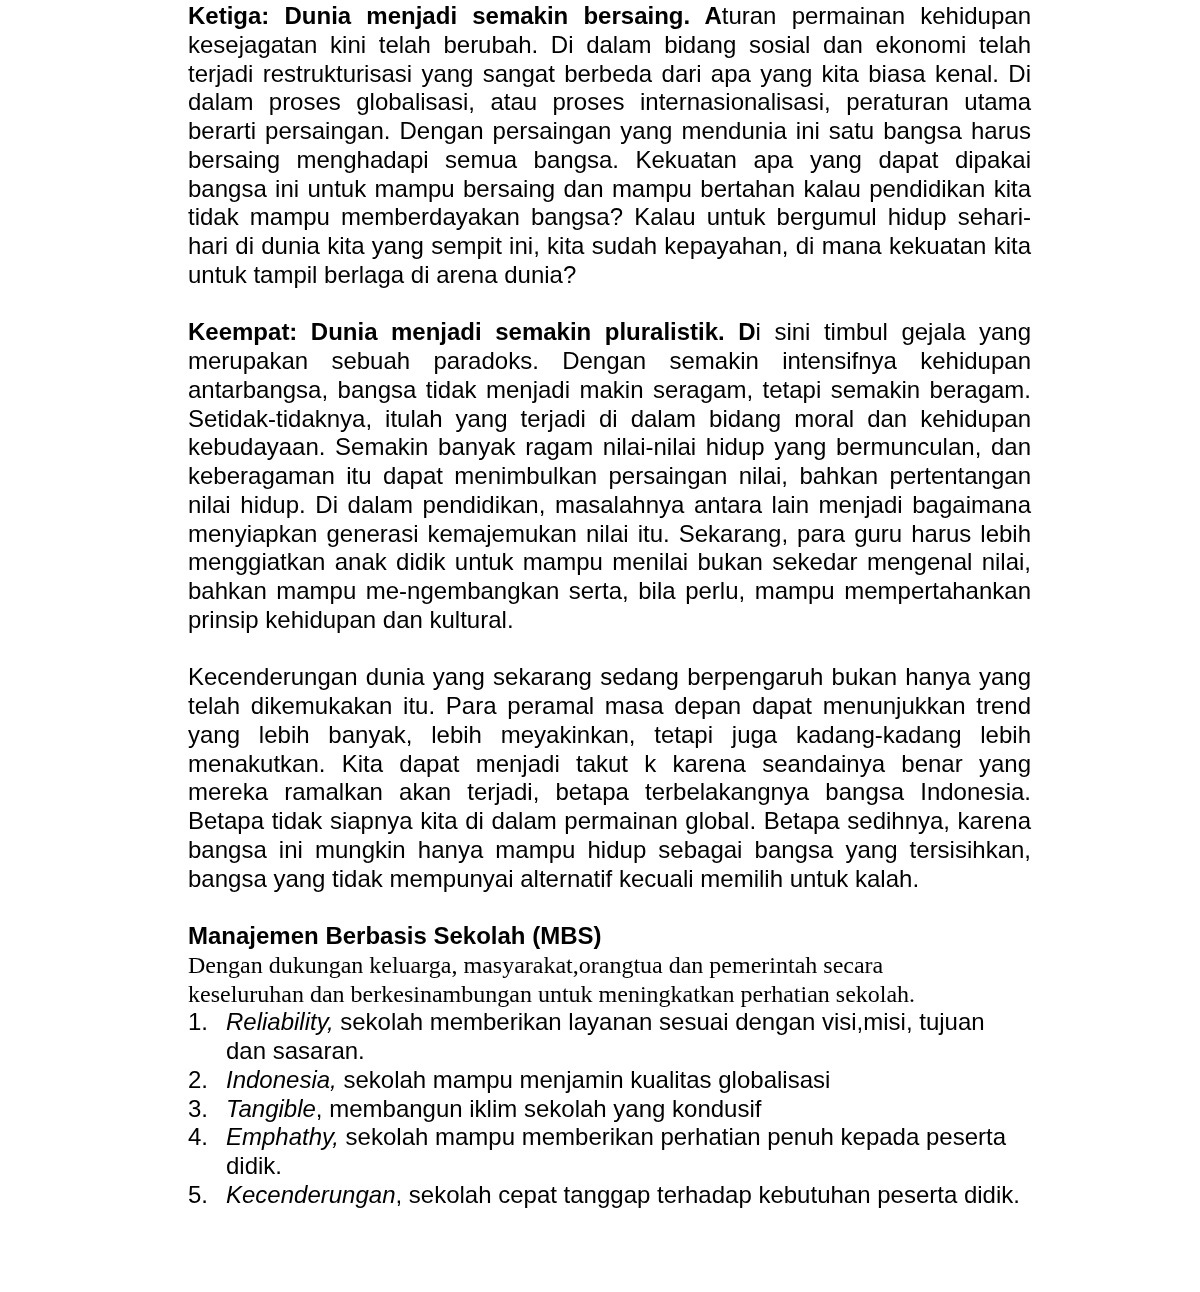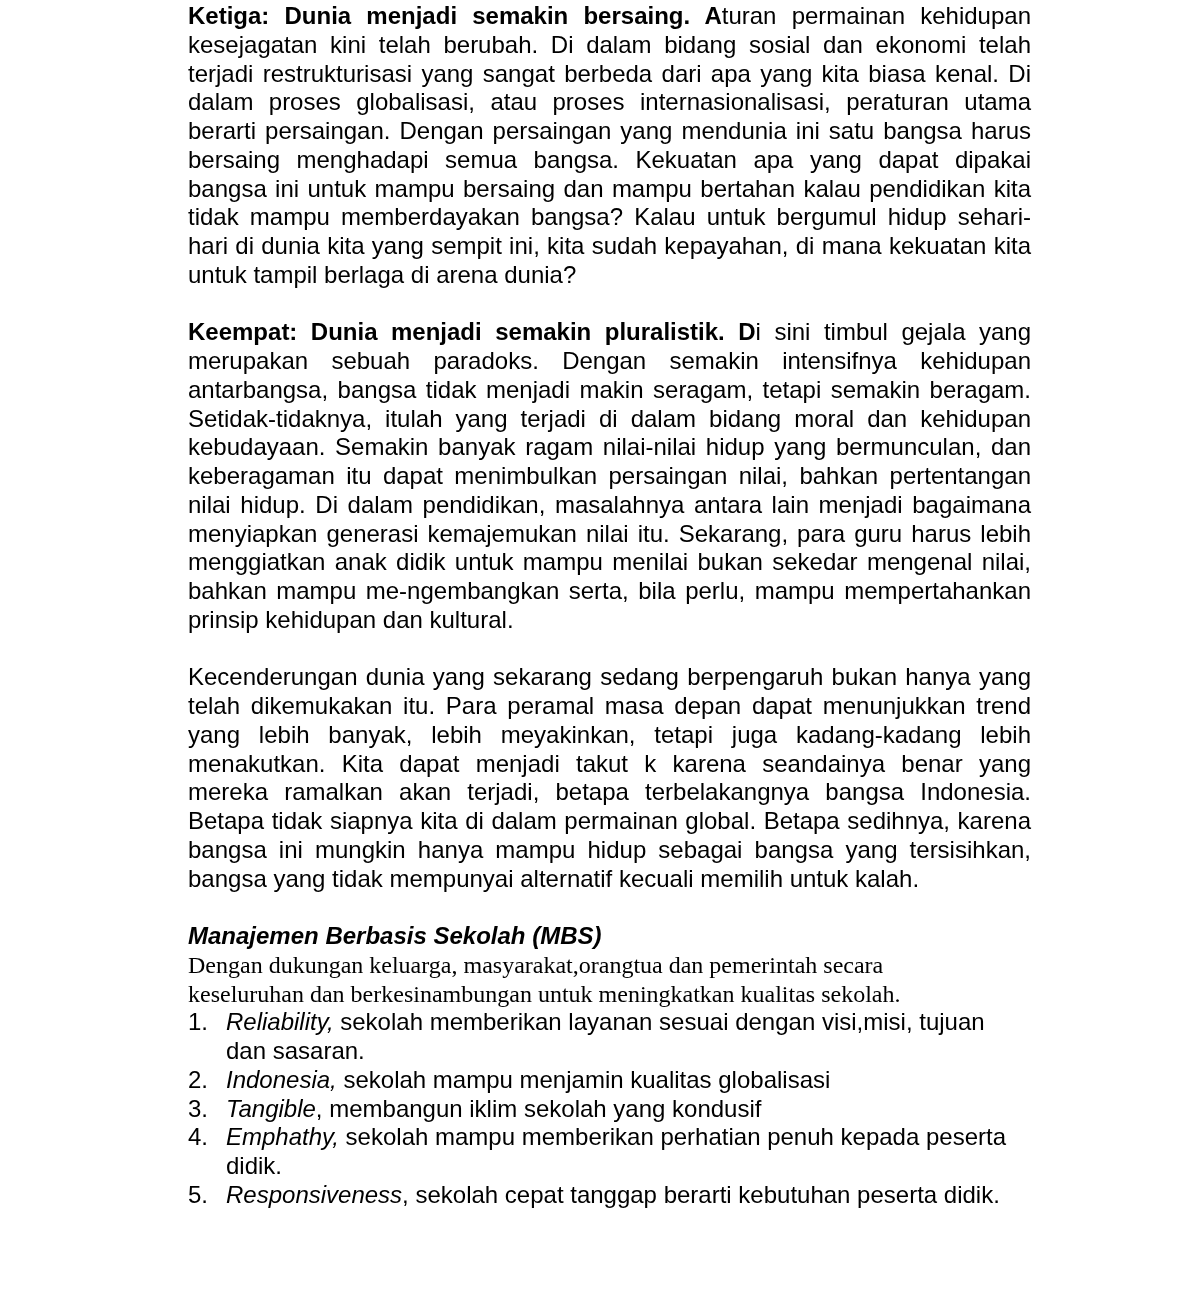--- a/index.html
+++ b/index.html
@@ -26,21 +26,20 @@
   .para {
     text-align: justify;
     margin: 0 0 28.75px 0;
   }
   .lead-bold {
     font-weight: bold;
   }
   .section-title {
     font-weight: bold;
     margin: 0;
-    font-style: italic;
   }
   .plain {
     margin: 0;
     text-align: left;
     font-family: Liberation Serif, serif;
   }
   ol.dims {
     list-style: none;
     margin: 0;
     padding: 0;
@@ -64,33 +63,33 @@
 <div class="page">
 
   <p class="para"><span class="lead-bold">Ketiga: Dunia menjadi semakin bersaing. A</span><span>turan permainan kehidupan kesejagatan kini telah berubah. Di dalam bidang sosial dan ekonomi telah terjadi restrukturisasi yang sangat berbeda dari apa yang kita biasa kenal. Di dalam proses globalisasi, atau proses internasionalisasi, peraturan utama berarti persaingan. Dengan persaingan yang mendunia ini satu bangsa harus bersaing menghadapi semua bangsa. Kekuatan apa yang dapat dipakai bangsa ini untuk mampu bersaing dan mampu bertahan kalau pendidikan kita tidak mampu memberdayakan bangsa? Kalau untuk bergumul hidup sehari-hari di dunia kita yang sempit ini, kita sudah kepayahan, di mana kekuatan kita untuk tampil berlaga di arena dunia?</span></p>
 
   <p class="para"><span class="lead-bold">Keempat: Dunia menjadi semakin pluralistik. D</span><span>i sini timbul gejala yang merupakan sebuah paradoks. Dengan semakin intensifnya kehidupan antarbangsa, bangsa tidak menjadi makin seragam, tetapi semakin beragam. Setidak-tidaknya, itulah yang terjadi di dalam bidang moral dan kehidupan kebudayaan. Semakin banyak ragam nilai-nilai hidup yang bermunculan, dan keberagaman itu dapat menimbulkan persaingan nilai, bahkan pertentangan nilai hidup. Di dalam pendidikan, masalahnya antara lain menjadi bagaimana menyiapkan generasi kemajemukan nilai itu. Sekarang, para guru harus lebih menggiatkan anak didik untuk mampu menilai bukan sekedar mengenal nilai, bahkan mampu me-ngembangkan serta, bila perlu, mampu mempertahankan prinsip kehidupan dan kultural.</span></p>
 
   <p class="para"><span>Kecenderungan dunia yang sekarang sedang berpengaruh bukan hanya yang telah dikemukakan itu. Para peramal masa depan dapat menunjukkan trend yang lebih banyak, lebih meyakinkan, tetapi juga kadang-kadang lebih menakutkan. Kita dapat menjadi takut k karena seandainya benar yang mereka ramalkan akan terjadi, betapa terbelakangnya bangsa Indonesia. Betapa tidak siapnya kita di dalam permainan global. Betapa sedihnya, karena bangsa ini mungkin hanya mampu hidup sebagai bangsa yang tersisihkan, bangsa yang tidak mempunyai alternatif kecuali memilih untuk kalah.</span></p>
 
   <p class="section-title">Manajemen Berbasis Sekolah (MBS)</p>
   <p class="plain">Dengan dukungan keluarga, masyarakat,orangtua dan pemerintah secara</p>
-  <p class="plain">keseluruhan dan berkesinambungan untuk meningkatkan kualitas sekolah.</p>
+  <p class="plain">keseluruhan dan berkesinambungan untuk meningkatkan perhatian sekolah.</p>
 
   <ol class="dims">
     <li>
       <span class="num">1.</span><em>Reliability,</em><span> sekolah memberikan layanan sesuai dengan visi,misi, tujuan dan sasaran.</span>
     </li>
     <li>
       <span class="num">2.</span><em>Indonesia,</em><span> sekolah mampu menjamin kualitas globalisasi</span>
     </li>
     <li>
       <span class="num">3.</span><em>Tangible</em><span>, membangun iklim sekolah yang kondusif</span>
     </li>
     <li>
       <span class="num">4.</span><em>Emphathy,</em><span> sekolah mampu memberikan perhatian penuh kepada peserta didik.</span>
     </li>
     <li>
-      <span class="num">5.</span><em>Responsiveness</em><span>, sekolah cepat tanggap berarti kebutuhan peserta didik.</span>
+      <span class="num">5.</span><em>Kecenderungan</em><span>, sekolah cepat tanggap terhadap kebutuhan peserta didik.</span>
     </li>
   </ol>
 
 </div>
 
 </body></html>

